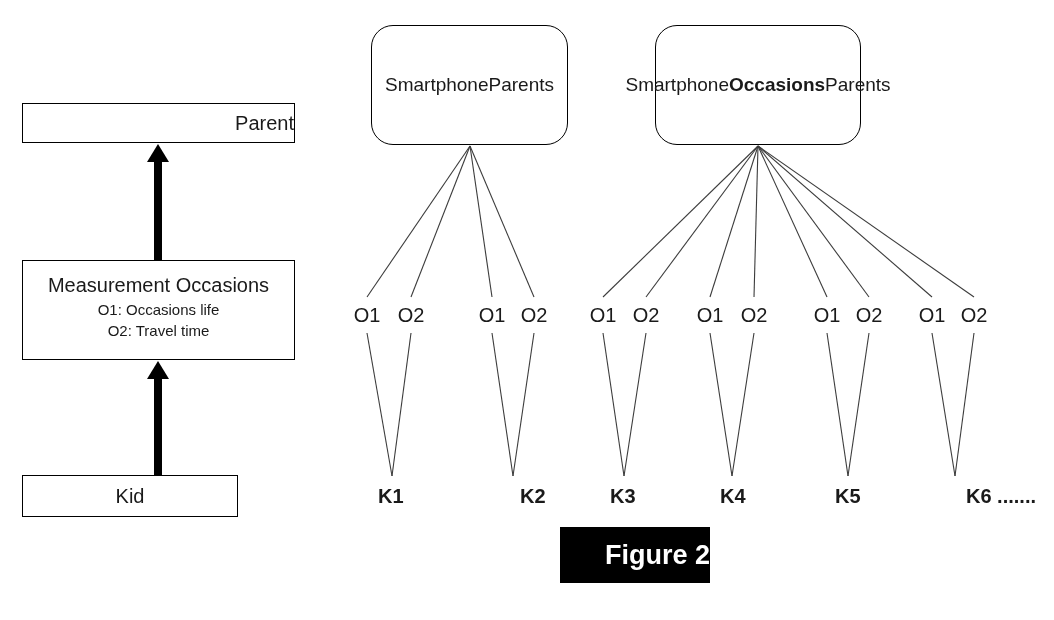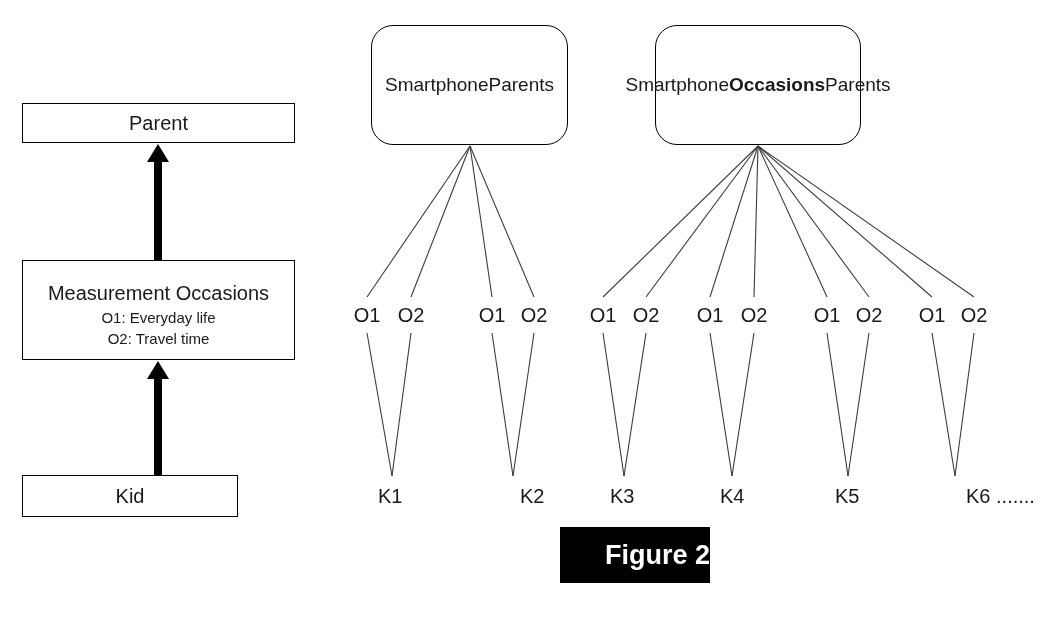--- a/index.html
+++ b/index.html
@@ -24,26 +24,26 @@
   .box {
     position: absolute;
     border: 1.5px solid #000000;
     background: #ffffff;
     box-sizing: border-box;
     display: flex;
     align-items: center;
     justify-content: center;
     text-align: center;
   }
-  .box-parent   { left: 22px; top: 103px; width: 273px; height: 40px; font-size: 20px; }
+  .box-parent   { left: 22px; top: 103px; width: 273px; height: 40px; font-size: 20px; justify-content: flex-end; }
   .box-kid      { left: 22px; top: 475px; width: 216px; height: 42px; font-size: 20px; }
   .box-measure  {
     left: 22px; top: 260px; width: 273px; height: 100px;
     flex-direction: column;
-    padding-top: 18px;
+    padding-top: 10px;
     justify-content: flex-start;
   }
   .measure-title { font-size: 20px; line-height: 28px; }
   .measure-sub   { font-size: 15px; line-height: 21px; }
   .group-box {
     position: absolute;
     border: 1.4px solid #000000;
     border-radius: 22px;
     background: #ffffff;
     box-sizing: border-box;
@@ -65,20 +65,21 @@
     line-height: 26px;
     white-space: nowrap;
     text-align: center;
   }
   .kid-label {
     position: absolute;
     top: 483px;
     font-size: 20px;
     line-height: 26px;
     white-space: nowrap;
+    font-weight: bold;
   }
   .figure-caption {
     position: absolute;
     left: 560px; top: 527px;
     width: 150px; height: 56px;
     background: #000000;
     color: #ffffff;
     display: flex;
     align-items: center;
     justify-content: flex-end;
@@ -121,21 +122,21 @@
       <rect x="154" y="378" width="8" height="98" fill="#000000"></rect>
       <polygon points="158,361 147,379 169,379" fill="#000000"></polygon>
     </svg>
 
   <div class="box box-parent">
     <span>Parent</span>
   </div>
 
   <div class="box box-measure">
     <span class="measure-title">Measurement Occasions</span>
-    <span class="measure-sub">O1: Everyday life</span>
+    <span class="measure-sub">O1: Occasions life</span>
     <span class="measure-sub">O2: Travel time</span>
   </div>
 
   <div class="box box-kid">
     <span>Kid</span>
   </div>
 
   <div class="group-box group-box-1">
     <span>Smartphone</span>
     <span>Parents</span>

